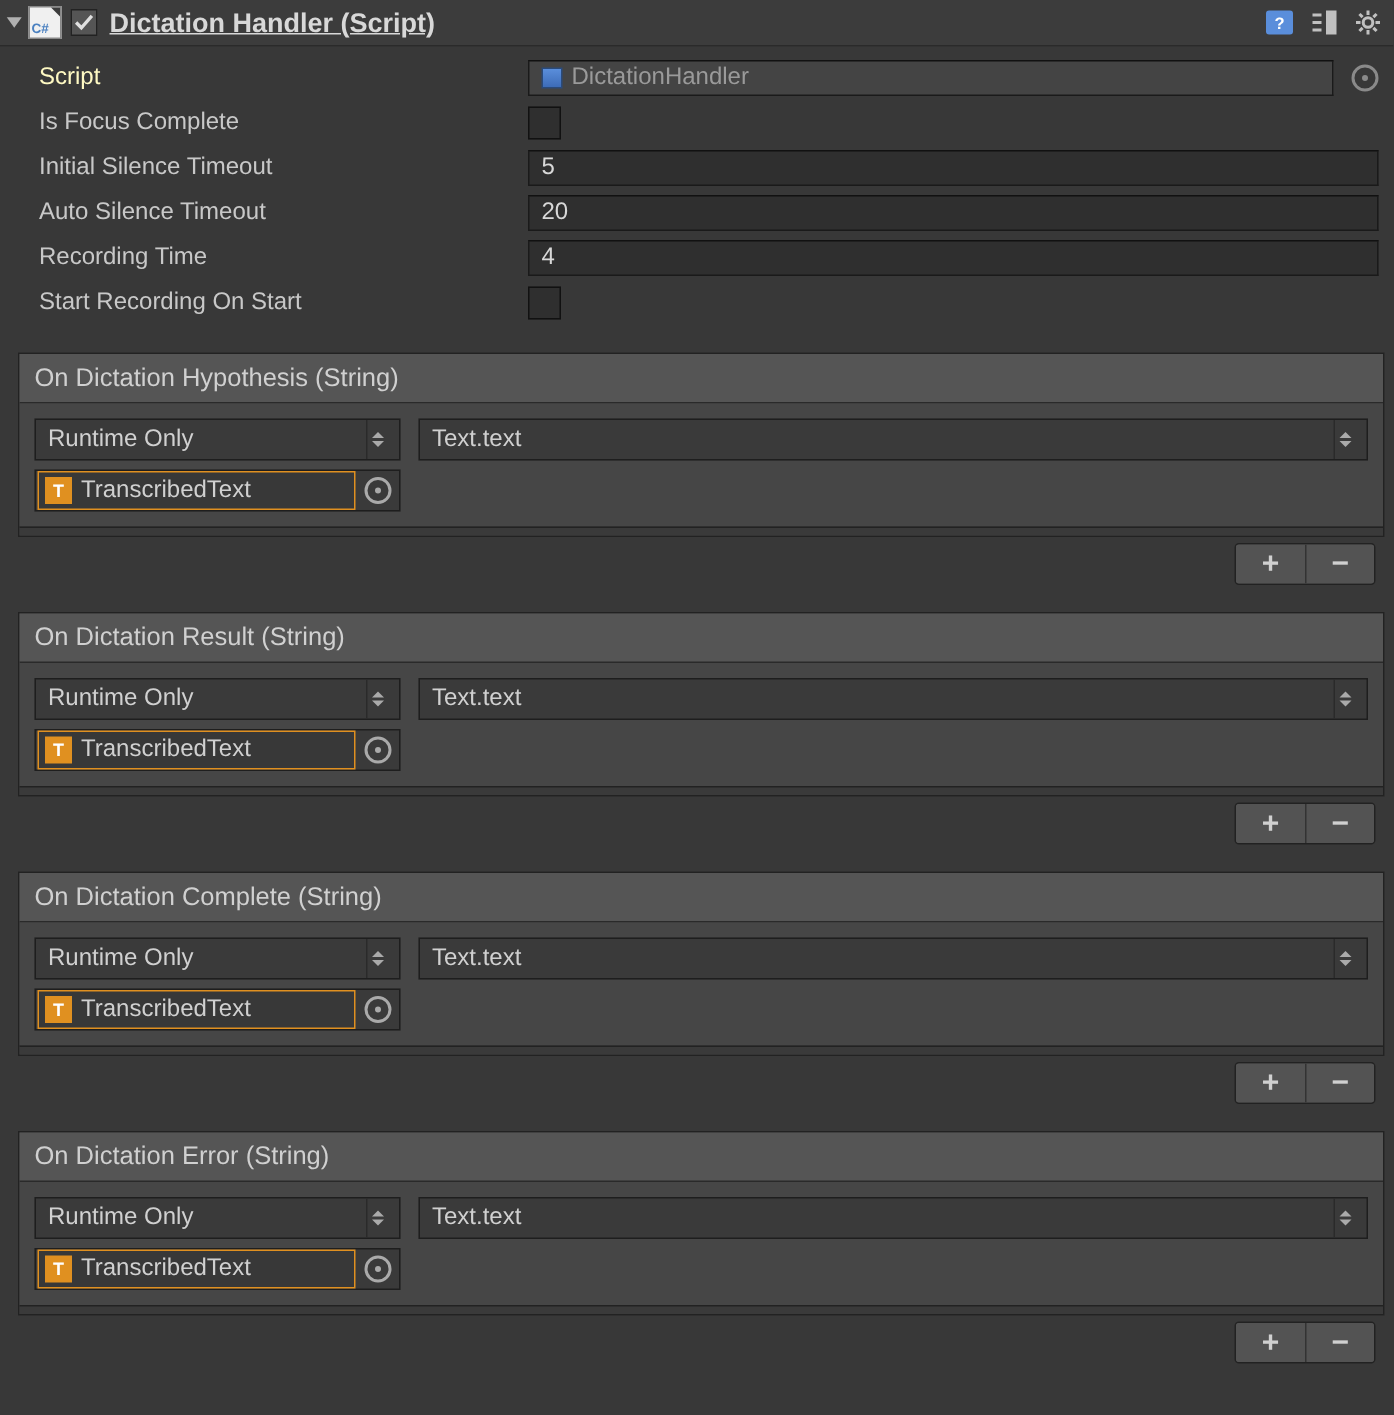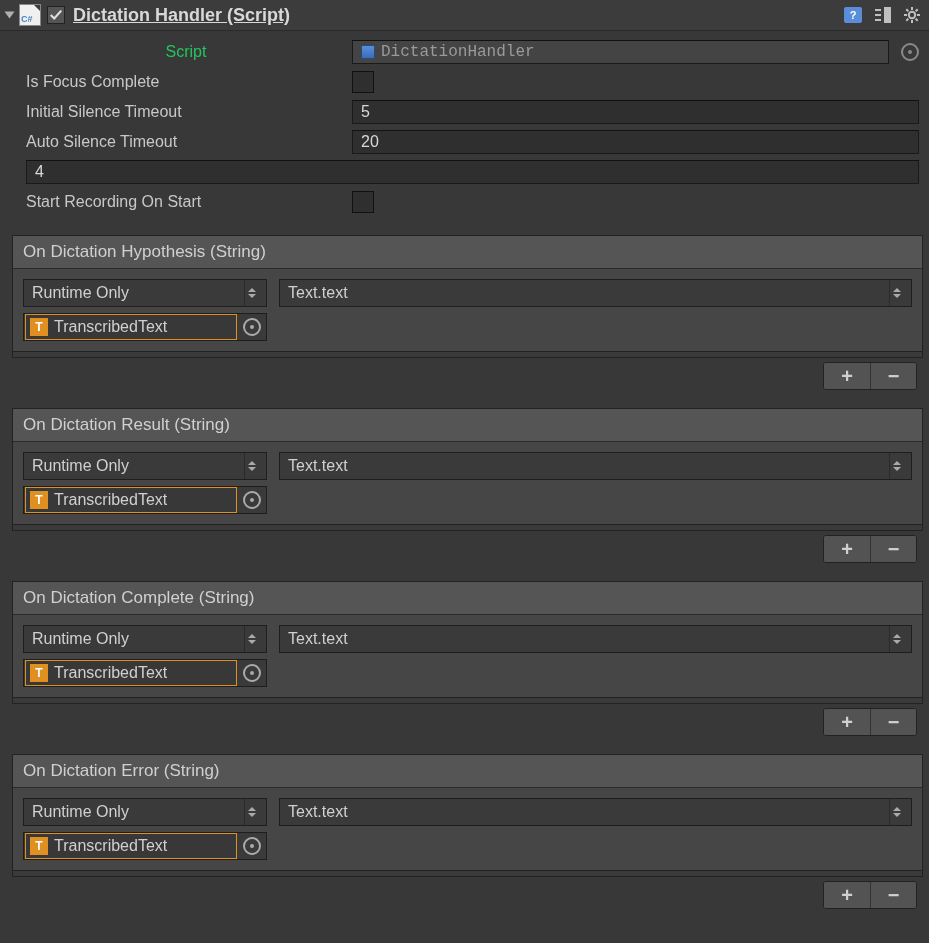--- a/index.html
+++ b/index.html
@@ -87,37 +87,36 @@
     display: flex;
     align-items: center;
     height: 30px;
     gap: 6px;
   }
   .prop-label {
     width: 320px;
     color: #c8c8c8;
     font-size: 16px;
   }
-  .disabled-label { color: #22c55e; text-align: center; }
+  .disabled-label { color: #fef9c3; }
   .prop-field {
     flex: 1;
     height: 24px;
     background: #2f2f2f;
     border: 1px solid #1a1a1a;
     border-top-color: #111;
     color: #d8d8d8;
     padding: 0 8px;
     font-size: 16px;
     display: flex;
     align-items: center;
   }
   .prop-field.disabled {
     background: #444;
     color: #9a9a9a;
-    font-family: Liberation Mono, monospace;
   }
   .small-icon {
     width: 14px; height: 14px;
     background: linear-gradient(#5a8edb,#3d6cb8);
     margin-right: 6px;
     border: 1px solid #2a4a7a;
   }
   .dot-target {
     width: 18px; height: 18px;
     border: 2px solid #8a8a8a;
@@ -341,20 +340,21 @@
     <div class="prop-label">Initial Silence Timeout</div>
     <div class="prop-field">5</div>
   </div>
 
   <div class="prop-row">
     <div class="prop-label">Auto Silence Timeout</div>
     <div class="prop-field">20</div>
   </div>
 
   <div class="prop-row">
+    <div class="prop-label">Recording Time</div>
     <div class="prop-field">4</div>
   </div>
 
   <div class="prop-row">
     <div class="prop-label">Start Recording On Start</div>
     <div class="checkbox"></div>
   </div>
 </div>
 
 <div id="events-container">

